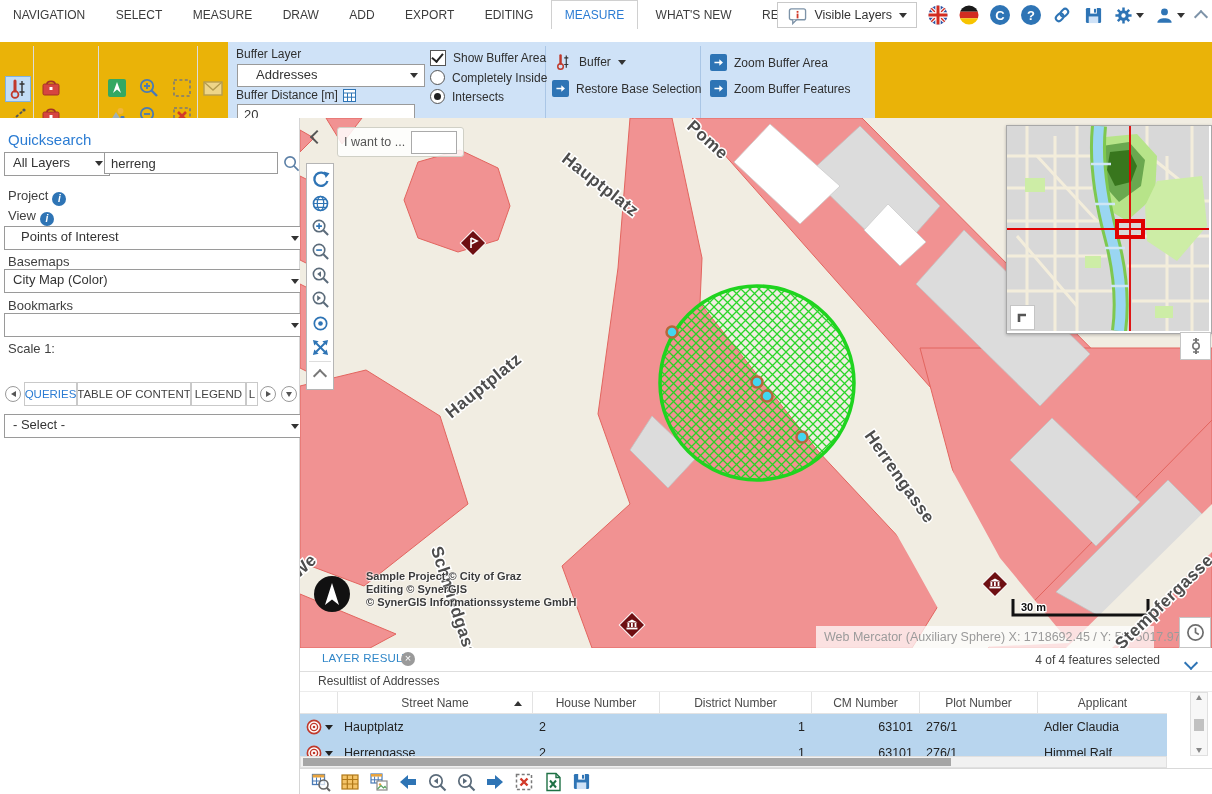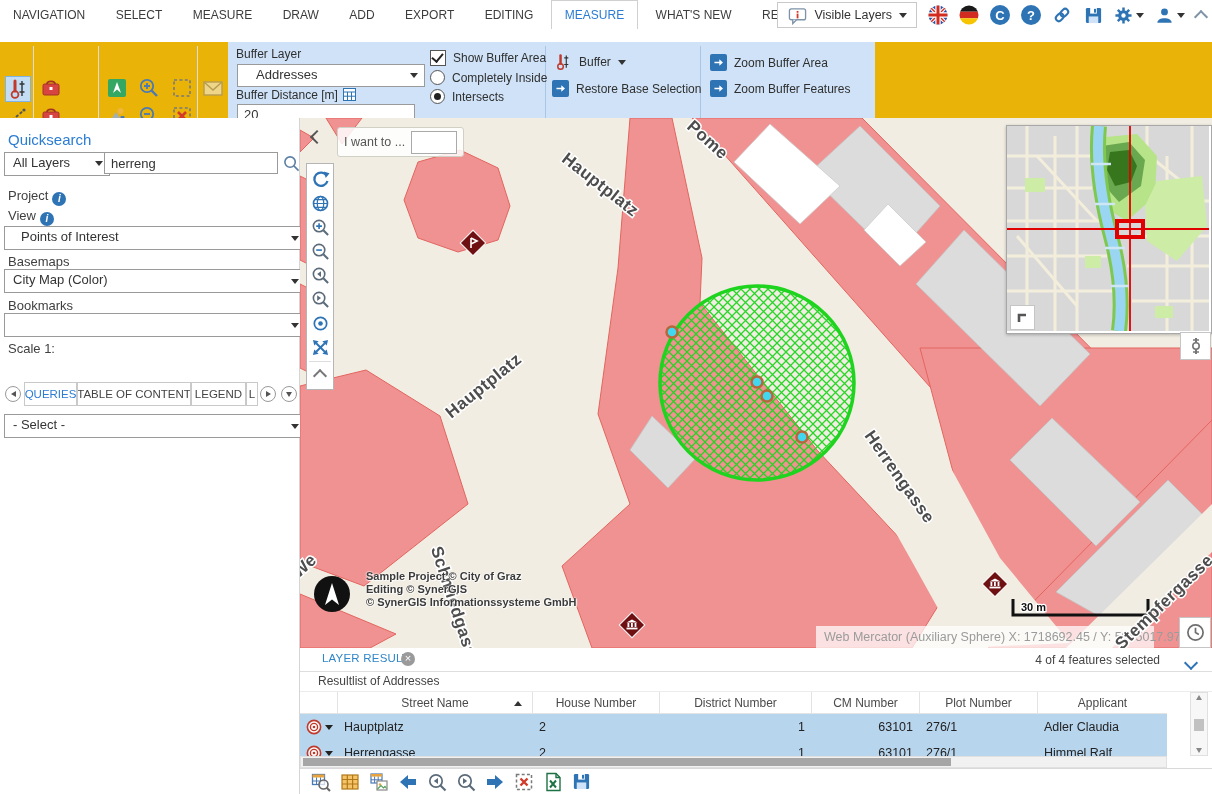--- a/index.html
+++ b/index.html
@@ -307,21 +307,21 @@
         </svg>
     </div>
 
     <div style="position:absolute;left:228px;top:0;width:647px;height:88px;">
       <div class="bdiv" style="left:317px;"></div>
       <div class="bdiv" style="left:472px;"></div>
       <div class="rlbl" style="position:absolute;left:8px;top:5px;">Buffer Layer</div>
       <div class="select" style="left:9px;top:22px;width:178px;height:21px;">
         <span style="padding-left:10px;text-align:center;">Addresses</span><span class="car"></span>
       </div>
-      <div style="position:absolute;left:8px;top:46px;display:flex;align-items:flex-start;gap:5px;">
+      <div style="position:absolute;left:8px;top:46px;display:flex;align-items:flex-end;gap:5px;">
         <span class="rlbl">Buffer Distance [m]</span>
         <svg width="13" height="13" viewBox="0 0 13 13">
             <rect x="0.5" y="0.5" width="12" height="12" fill="#fff" stroke="#2e74b5"></rect>
             <path d="M0.5,4 H12.5 M4.5,4 V12.5 M8.5,4 V12.5 M0.5,8.2 H12.5" stroke="#2e74b5" stroke-width="1"></path>
           </svg>
       </div>
       <input class="inputbox" style="left: 9px; top: 62px; width: 178px; height: 21px;" value="20">
 
       <div class="ribrow" style="left:202px;top:8px;">
         <span class="cb">

